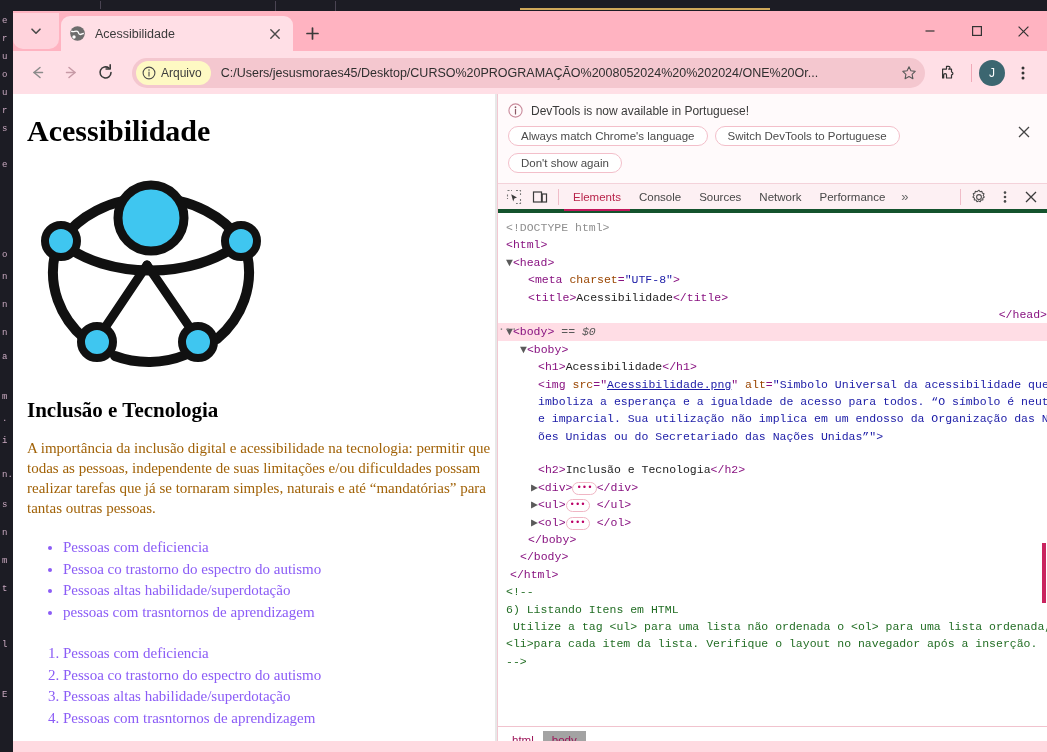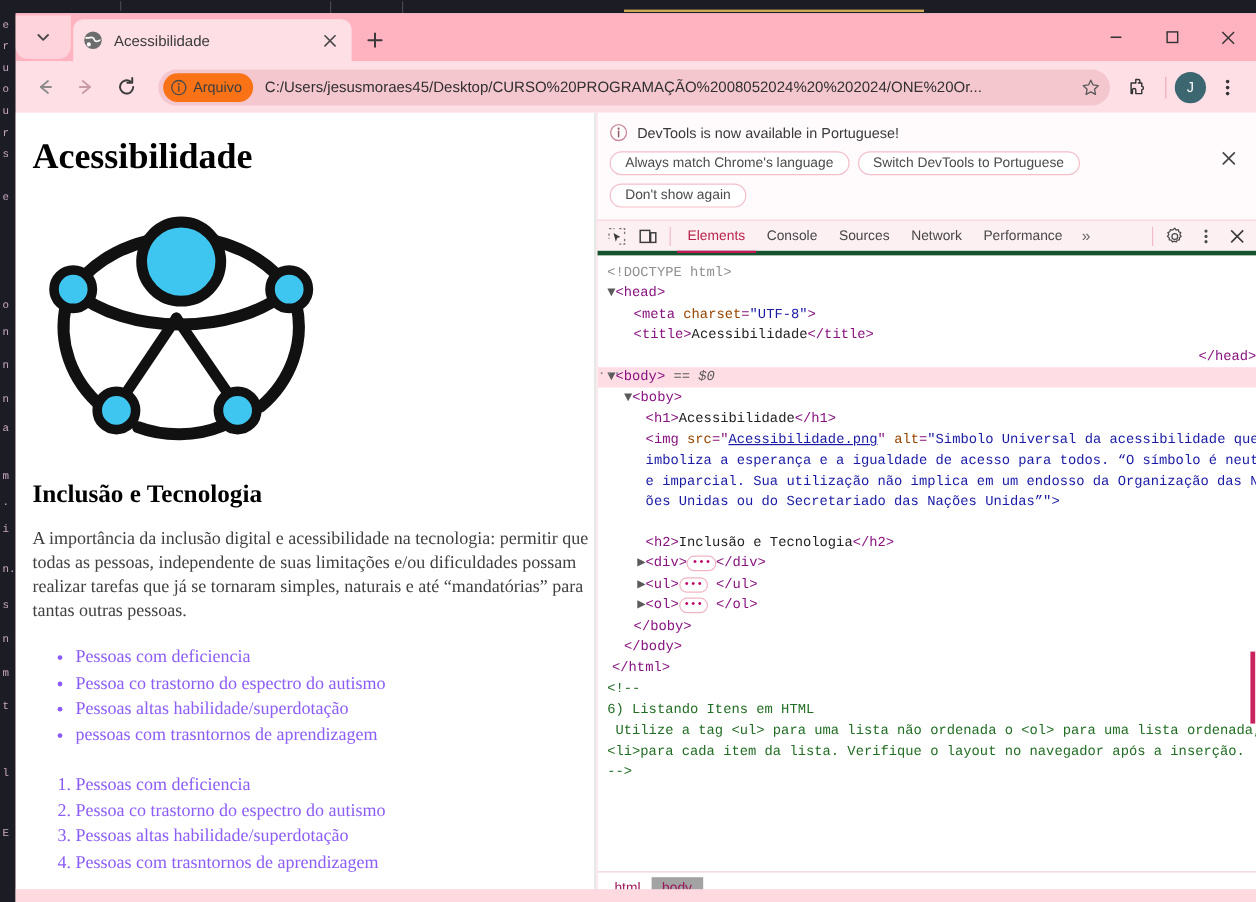--- a/index.html
+++ b/index.html
@@ -102,21 +102,21 @@
     flex: 1 1 auto; height: 30px; margin: 0 6px 0 8px;
     background: #f4c7cf;
     border-radius: 16px;
     display: flex; align-items: center;
     padding-left: 4px; padding-right: 8px;
     min-width: 0;
   }
   .omnibox-chip {
     display: flex; align-items: center;
     height: 24px; padding: 0 9px 0 6px;
-    background: #f97316; border-radius: 13px;
+    background: #fef9c3; border-radius: 13px;
     flex: 0 0 auto;
   }
   .omnibox-chip-label {
     font-size: 12px; color: #3d3d3d; margin-left: 5px;
   }
   .omnibox-url {
     flex: 1 1 auto; margin-left: 10px;
     font-size: 12.5px; color: #2f2f2f;
     white-space: nowrap; overflow: hidden;
     min-width: 0;
@@ -156,21 +156,21 @@
   .page-h1 {
     font-size: 30px; font-weight: bold; color: #000;
     margin: 20px 0 0 6px;
   }
   .acc-figure { margin: 14px 0 0 14px; }
   .page-h2 {
     font-size: 21px; font-weight: bold; color: #000;
     margin: 22px 0 0 6px;
   }
   .page-p {
-    font-size: 15px; color: #404040; line-height: 1.33;
+    font-size: 15px; color: #a16207; line-height: 1.33;
     margin: 16px 0 0 6px; width: 466px;
   }
   .page-list {
     margin: 18px 0 0 42px;
     font-size: 15px; color: #8b5cf6; line-height: 1.45; font-family: Liberation Serif, serif;
   }
   .page-list li { margin: 0; }
   .page-ol { margin-top: 19px; }
   .pane-divider {
     position: absolute; top: 0; bottom: 0; right: 0;
@@ -540,20 +540,21 @@
               <svg width="14" height="14" viewBox="0 0 14 14">
                 <path d="M2 2 L12 12 M12 2 L2 12" stroke="#3a3a3a" stroke-width="1.3"></path>
               </svg>
             </div>
           </div>
         </div>
 
         <div class="dt-tree">
           <div class="tl"><span class="doct">&lt;!DOCTYPE html&gt;</span></div>
 
+          <div class="tl"><span class="tag">&lt;html&gt;</span></div>
 
           <div class="tl"><span class="arrow">▼</span><span class="tag">&lt;head&gt;</span></div>
 
           <div class="tl" style="padding-left:30px;"><span class="tag">&lt;</span><span class="tag">meta</span> <span class="attr">charset</span><span class="tag">=</span><span class="val">"UTF-8"</span><span class="tag">&gt;</span></div>
 
           <div class="tl" style="padding-left:30px;"><span class="tag">&lt;</span><span class="tag">title</span><span class="tag">&gt;</span><span class="txt">Acessibilidade</span><span class="tag">&lt;/</span><span class="tag">title</span><span class="tag">&gt;</span></div>
 
           <div class="tl" style="padding-left:22px;text-align:right;"><span class="tag">&lt;/head&gt;</span></div>
 
           <div class="tl sel"><span class="arrow">▼</span><span class="tag">&lt;body&gt;</span> <span class="dollar">== $0</span></div>

